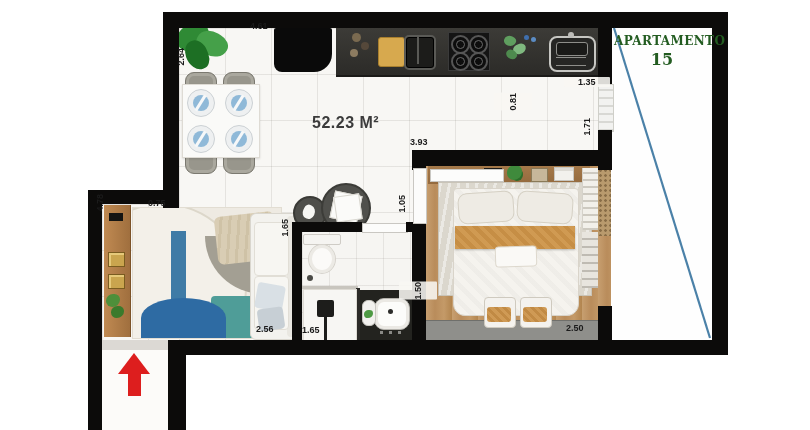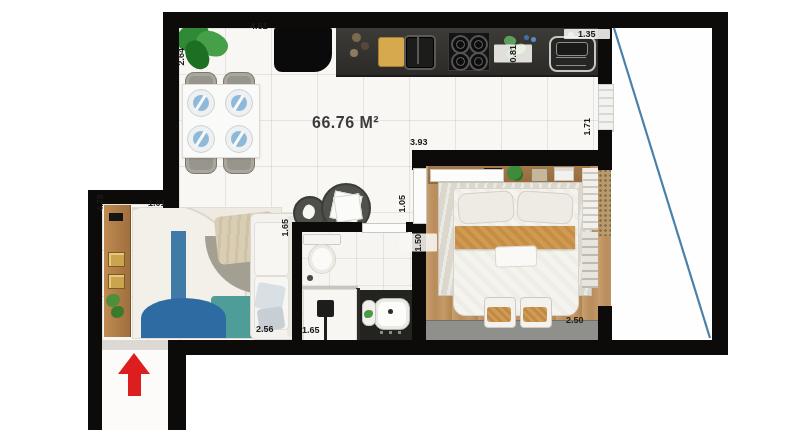--- a/index.html
+++ b/index.html
@@ -30,21 +30,21 @@
   }
   .wood {
     position:absolute;
     background: repeating-linear-gradient(90deg,#c79f70 0px,#b98c5b 9px,#c49a68 18px,#b2854f 26px),
                 #bf925f;
   }
 
   
   .dim { position:absolute; font-size:9px; font-weight:bold; color:#1b1b1b; white-space:nowrap; line-height:10px; }
   .dim.v { writing-mode:vertical-rl; transform:rotate(180deg); }
-  .dim.chip { background:rgba(248,247,243,.88); padding:0 14px; border-radius:1px; }
+  .dim.chip { background:rgba(248,247,243,.88); padding:0 14px; border-radius:1px;margin-top:48px; }
 
   
   .area-label { position:absolute; font-size:16px; font-weight:bold; color:#3b3b3b; letter-spacing:.5px; }
   .apt-title { position:absolute; text-align:center; color:#235c21; font-family:"DejaVu Serif", serif; font-weight:bold; }
   .apt-title .t1 { font-size:12px; letter-spacing:.4px; }
   .apt-title .t2 { font-size:16px; margin-top:2px; }
 
   
   .chair { position:absolute; width:30px; height:22px; background:#98968c; border:1px solid #7b7970;
            box-shadow:inset 0 0 0 3px #aaa89e; }
@@ -240,36 +240,40 @@
 
     <div class="wall" style="left:598px;top:26px;width:14px;height:58px;"></div>
     <div class="abs" style="left:598px;top:84px;width:14px;height:46px;background:#f2f2f0;border:1px solid #cfcfc9;background-image:repeating-linear-gradient(0deg,#d8d8d4 0 2px,transparent 2px 8px);"></div>
     <div class="wall" style="left:598px;top:130px;width:14px;height:40px;"></div>
     <div class="wall" style="left:598px;top:306px;width:14px;height:40px;"></div>
   </div>
 
   <svg class="diag" style="left:612px;top:26px;" width="100" height="314" viewBox="0 0 100 314">
     <line x1="2" y1="2" x2="98" y2="312" stroke="#4b81a8" stroke-width="2.2"></line>
   </svg>
+  <div class="apt-title" style="left:614px;top:34px;width:96px;">
+    <div class="t1">APARTAMENTO</div>
+    <div class="t2">15</div>
+  </div>
 
   <div class="abs" style="left:118px;top:353px;width:32px;">
     <div class="arrow-head"></div>
     <div class="arrow-shaft"></div>
   </div>
 
-  <div class="area-label" style="left:312px;top:114px;">66.76 M²</div>
+  <div class="area-label" style="left:312px;top:114px;">52.23 M²</div>
 
   <div class="dim" style="left:222px;top:21px;margin-left:28px;">4.61</div>
   <div class="dim v" style="left:176px;top:48px;">2.64</div>
   <div class="dim chip" style="left:564px;top:29px;">1.35</div>
   <div class="dim v chip" style="left:494px;top:45px;">0.81</div>
   <div class="dim" style="left:410px;top:137px;">3.93</div>
   <div class="dim v" style="left:582px;top:118px;">1.71</div>
   <div class="dim v" style="left:397px;top:195px;">1.05</div>
-  <div class="dim" style="left:148px;top:198px;">1.01</div>
+  <div class="dim" style="left:148px;top:198px;">0.75</div>
   <div class="dim v" style="left:95px;top:194px;">4.78</div>
   <div class="dim v" style="left:280px;top:219px;">1.65</div>
   <div class="dim" style="left:256px;top:324px;">2.56</div>
   <div class="dim" style="left:302px;top:325px;">1.65</div>
   <div class="dim v chip" style="left:399px;top:234px;">1.50</div>
-  <div class="dim" style="left:566px;top:315px;text-align:right;">2.50</div>
+  <div class="dim" style="left:566px;top:323px;text-align:right;">2.50</div>
 
 </div>
 
 </body></html>

